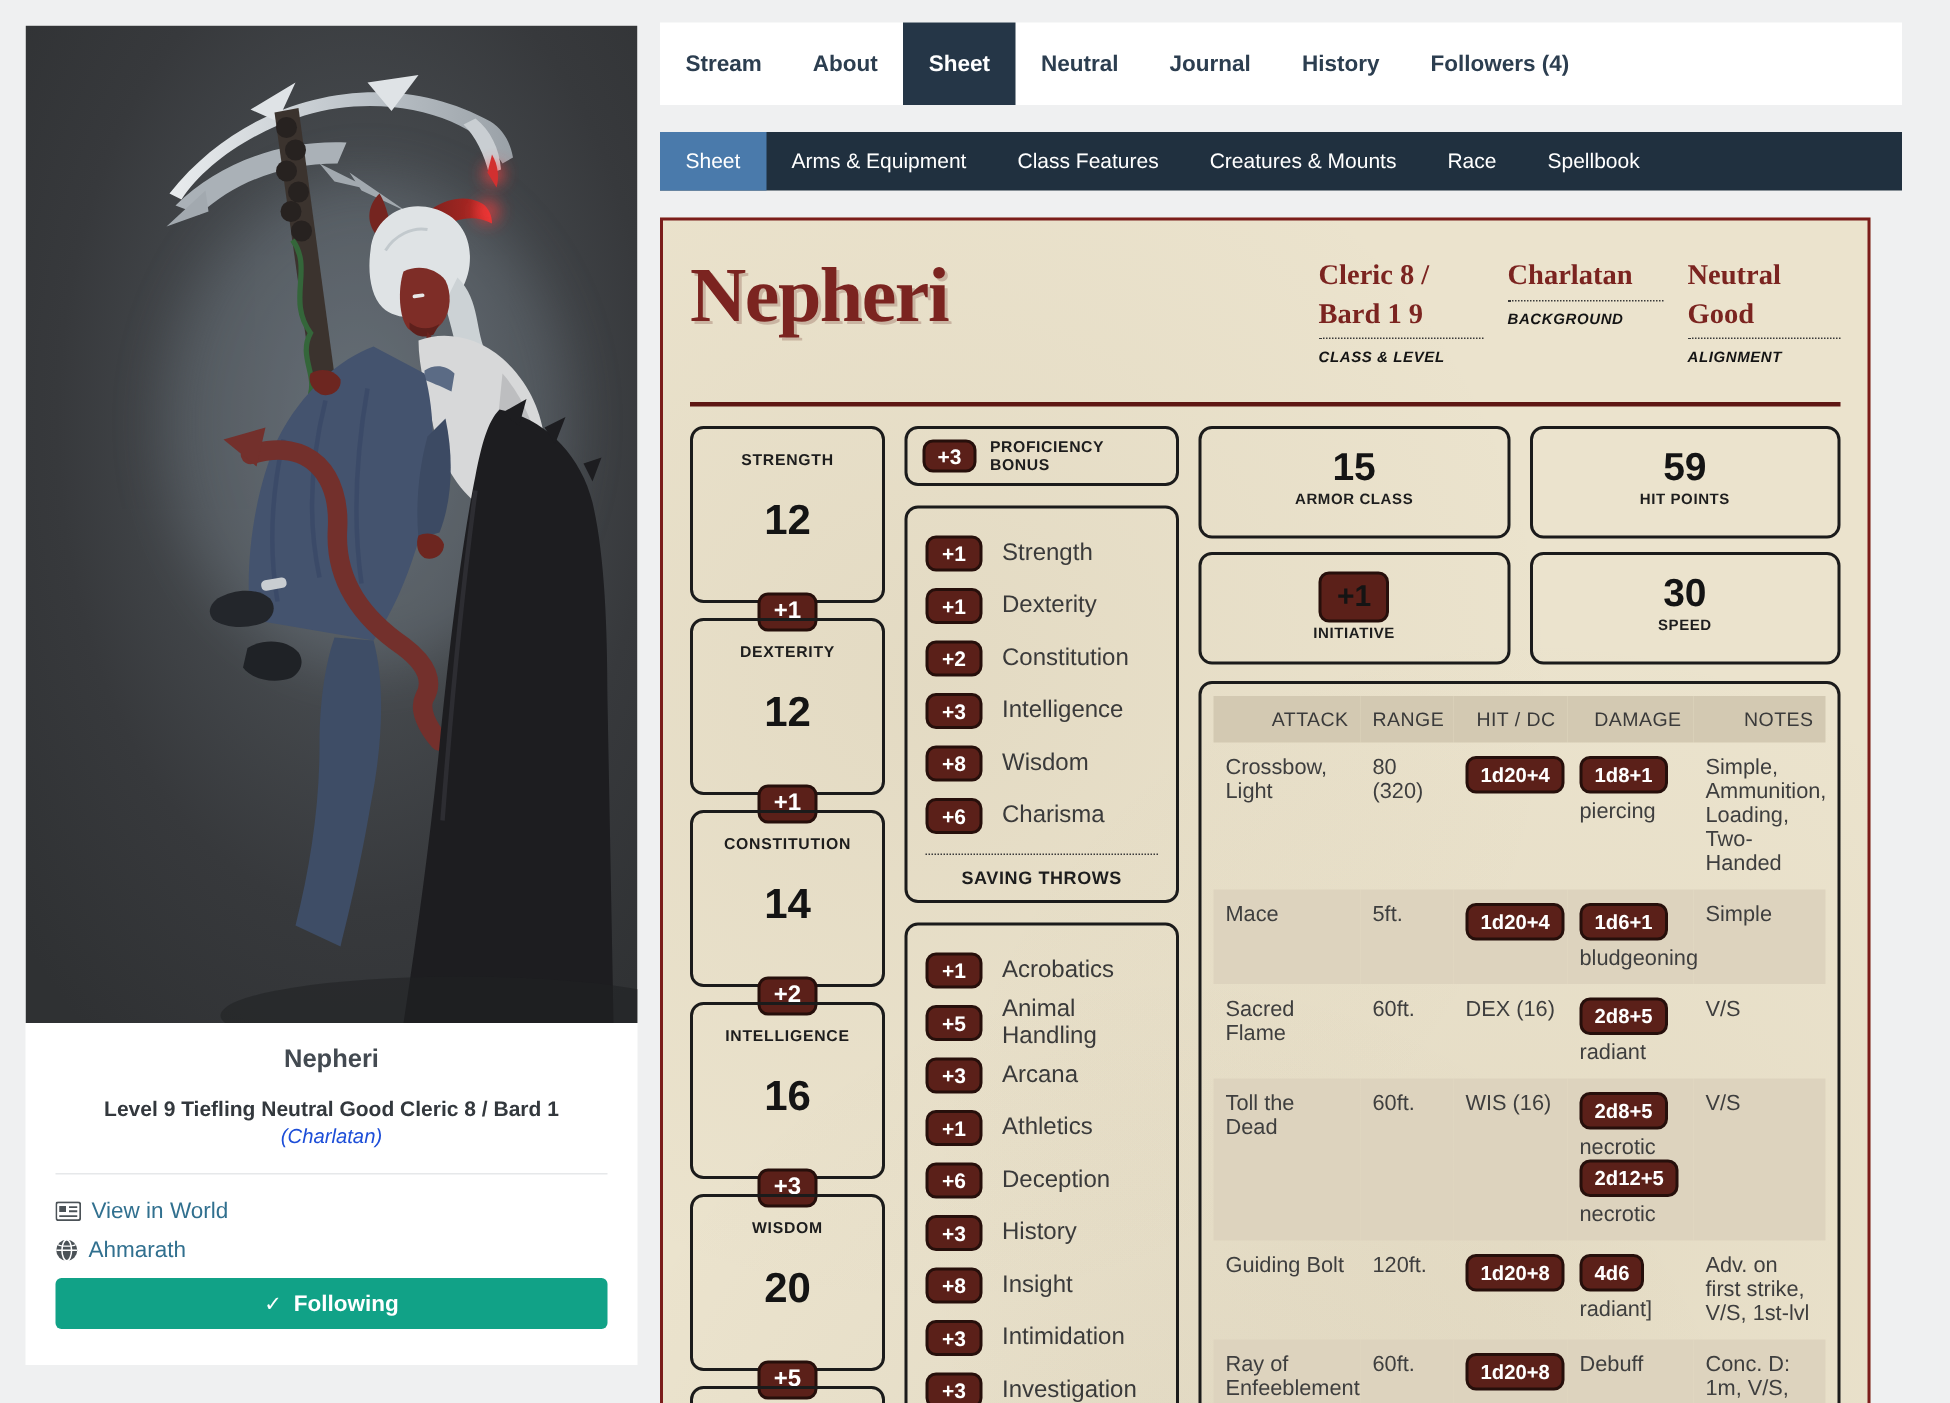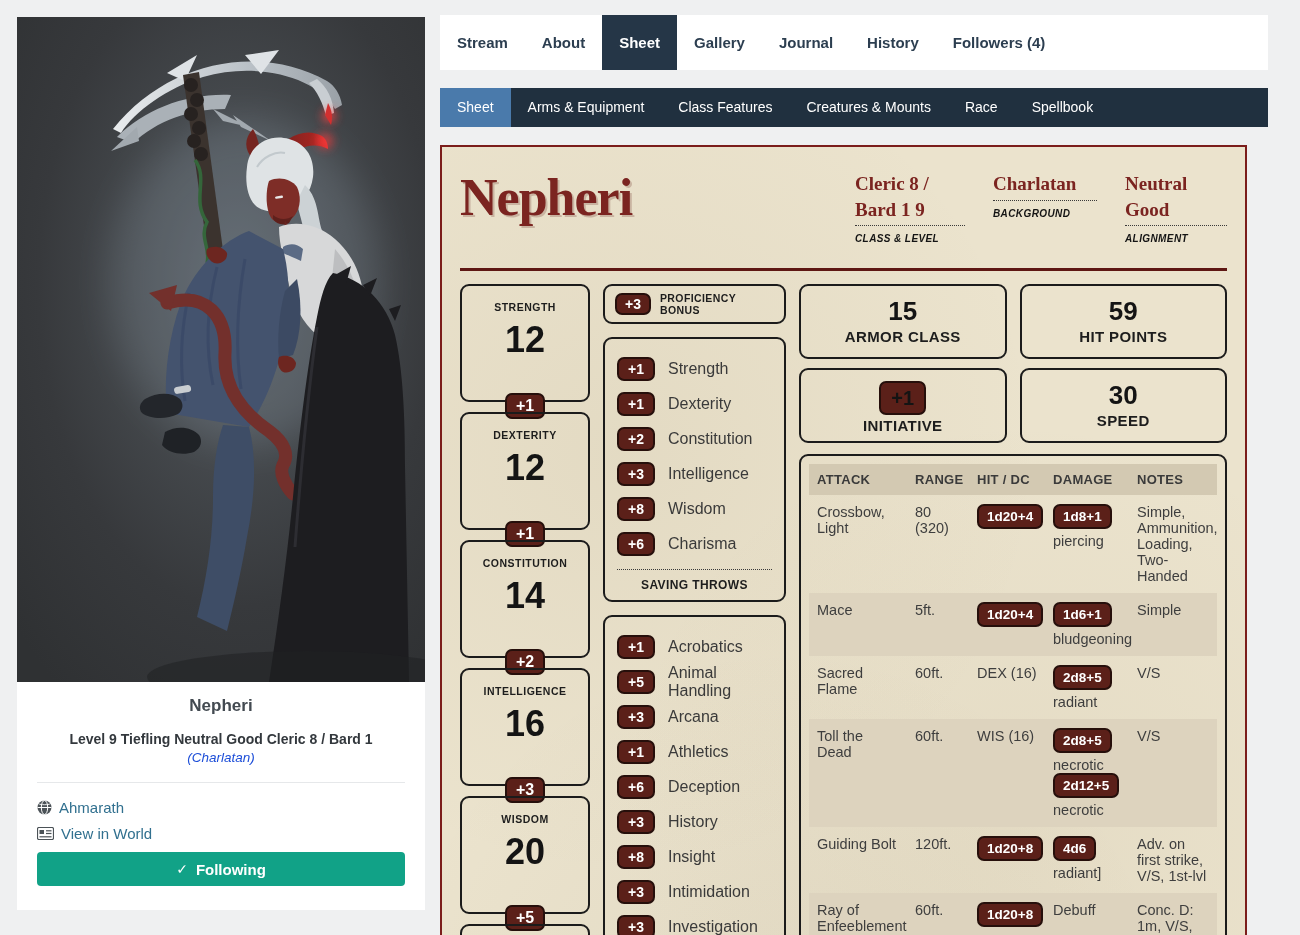--- a/index.html
+++ b/index.html
@@ -43,21 +43,21 @@
              radial-gradient(circle at 22% 28%, rgba(125,104,62,0.07), transparent 42%),
              radial-gradient(circle at 72% 62%, rgba(125,104,62,0.06), transparent 46%),
              radial-gradient(circle at 42% 82%, rgba(70,55,30,0.05), transparent 40%),
              #ebe3cd;
            padding:16px 18px; }
 
   .sheet-header { display:flex; align-items:flex-start; min-height:92px; }
   .sheet-title { font-family:"Liberation Serif", serif; font-weight:bold; font-size:52px;
                  color:#7b2420; letter-spacing:-1px; line-height:1.05; margin-top:8px;
                  text-shadow:2px 2px 0 rgba(90,25,20,0.22); flex:1 1 auto; }
-  .fields { display:flex; gap:28px; margin-top:8px; }
+  .fields { display:flex; gap:16px; margin-top:8px; }
   .field { display:flex; flex-direction:column; }
   .field-value { font-family:"Liberation Serif", serif; font-weight:bold; font-size:19px;
                  color:#7b2420; line-height:1.35; border-bottom:1px dotted #3a3a3a;
                  padding-bottom:3px; }
   .field-label { font-size:10px; font-weight:600; color:#141414; letter-spacing:.4px;
                  margin-top:7px;font-style:italic; }
   .f-class  { width:110px; }
   .f-bg     { width:104px; }
   .f-race   { width:98px;  }
   .f-align  { width:102px; }
@@ -65,21 +65,21 @@
 
   .sheet-main { display:flex; gap:13px; margin-top:13px; }
   .col-abilities { width:130px; display:flex; flex-direction:column; gap:10px; flex:0 0 auto; }
   .col-middle { width:183px; flex:0 0 auto; }
   .col-right { flex:1 1 auto; }
 
   .bx { border:2px solid #1b1b1b; border-radius:9px; }
 
   .ability { height:118px; text-align:center; padding-top:15px; }
   .ability-name { font-size:10.5px; font-weight:600; letter-spacing:.5px; color:#1d1d1d; }
-  .ability-score { font-size:36px; font-weight:bold; color:#141414; margin-top:6px; }
+  .ability-score { font-size:28px; font-weight:bold; color:#141414; margin-top:18px; }
   .badge { display:inline-block; background:#5b2019; border:2px solid #260f0b; border-radius:7px;
            color:#ffffff; font-weight:bold; }
   .ability .badge { margin-top:14px; font-size:16px; padding:2px 9px; }
 
   .prof-box { height:40px; display:flex; align-items:center; gap:9px; padding:0 10px; }
   .prof-box .badge { font-size:14px; padding:1px 8px; }
   .prof-label { font-size:10.5px; font-weight:600; letter-spacing:.4px; color:#1d1d1d; }
 
   .list-box { margin-top:13px; padding:12px 12px 8px 12px; }
   .lrow { display:flex; align-items:center; gap:13px; height:35px; }
@@ -87,26 +87,26 @@
   .lrow-name { font-size:16px; color:#3a3a3a; }
   .list-caption { border-top:1px dotted #3a3a3a; margin-top:8px; padding-top:8px;
                   text-align:center; font-size:12px; font-weight:600; letter-spacing:.4px;
                   color:#1d1d1d; }
   .skills-box { height:600px; overflow:hidden; }
 
   .stats-grid { display:grid; grid-template-columns:1fr 1fr; gap:9px 13px; }
   .stat { height:75px; text-align:center; padding-top:11px; }
   .stat-value { font-size:26px; font-weight:bold; color:#141414; line-height:1.1; }
   .stat-value.badge { font-size:20px; padding:2px 10px; line-height:1.3; }
-  .stat-label { font-size:15px; font-weight:600; letter-spacing:.4px; color:#1d1d1d; margin-top:2px; }
+  .stat-label { font-size:10px; font-weight:600; letter-spacing:.4px; color:#1d1d1d; margin-top:2px; }
 
   .attack-box { margin-top:11px; padding:8px; }
   table.attack-table { width:100%; border-collapse:collapse; table-layout:fixed; }
-  .attack-table th { background:#d3c9b2; color:#3a3a3a; font-size:13px; font-weight:bold;
-                     text-align:left; padding:8px 8px; letter-spacing:.3px; }
+  .attack-table th { background:#d3c9b2; color:#3a3a3a; font-size:13px; font-weight:normal;
+                     text-align:right; padding:8px 8px; letter-spacing:.3px; }
   .attack-table td { padding:9px 8px; font-size:14.5px; color:#3e3e3e; vertical-align:top; }
   .attack-table tbody tr:nth-child(even) td { background:#ddd3be; }
   .attack-table .badge { font-size:13.5px; padding:3px 8px; }
   .dmg-type { margin-top:4px; }
   .col-atk{width:98px;} .col-rng{width:62px;} .col-hit{width:76px;} .col-dmg{width:84px;}
 </style>
 </head>
 <body>
 
 <aside class="profile-card">
@@ -193,51 +193,51 @@
     <path d="M300,310 C292,370 284,450 278,530" stroke="#2d2d32" stroke-width="3" fill="none"></path>
     <ellipse cx="290" cy="660" rx="160" ry="26" fill="#1f2022" opacity="0.55"></ellipse>
   </svg>
 
   <div class="profile-info">
     <div class="p-name">Nepheri</div>
     <div class="p-summary">Level 9 Tiefling Neutral Good Cleric 8 / Bard 1</div>
     <div class="p-bgnote">(Charlatan)</div>
     <hr class="p-divider">
     <div class="plink">
-      <svg width="15" height="15" viewBox="0 0 15 15">
-        <circle cx="7.5" cy="7.5" r="7" fill="#4b5257"></circle>
-        <ellipse cx="7.5" cy="7.5" rx="3.2" ry="7" fill="none" stroke="#ffffff" stroke-width="1"></ellipse>
-        <line x1="0.5" y1="7.5" x2="14.5" y2="7.5" stroke="#ffffff" stroke-width="1"></line>
-        <path d="M1.7,3.8 C3.4,5 11.6,5 13.3,3.8" stroke="#ffffff" stroke-width="0.9" fill="none"></path>
-      </svg>
-      <span>Ahmarath</span>
-    </div>
-    <div class="plink">
       <svg width="17" height="13" viewBox="0 0 17 13">
         <rect x="0.5" y="0.5" width="16" height="12" rx="1.5" fill="none" stroke="#4b5257" stroke-width="1.2"></rect>
         <rect x="2.5" y="3" width="4.5" height="4" fill="#4b5257"></rect>
         <line x1="9" y1="3.8" x2="14.5" y2="3.8" stroke="#4b5257" stroke-width="1.2"></line>
         <line x1="9" y1="6.5" x2="14.5" y2="6.5" stroke="#4b5257" stroke-width="1.2"></line>
         <line x1="2.5" y1="9.8" x2="14.5" y2="9.8" stroke="#4b5257" stroke-width="1.2"></line>
       </svg>
       <span>View in World</span>
     </div>
+    <div class="plink">
+      <svg width="15" height="15" viewBox="0 0 15 15">
+        <circle cx="7.5" cy="7.5" r="7" fill="#4b5257"></circle>
+        <ellipse cx="7.5" cy="7.5" rx="3.2" ry="7" fill="none" stroke="#ffffff" stroke-width="1"></ellipse>
+        <line x1="0.5" y1="7.5" x2="14.5" y2="7.5" stroke="#ffffff" stroke-width="1"></line>
+        <path d="M1.7,3.8 C3.4,5 11.6,5 13.3,3.8" stroke="#ffffff" stroke-width="0.9" fill="none"></path>
+      </svg>
+      <span>Ahmarath</span>
+    </div>
     <button class="follow-btn">
       <span class="check">✓</span>
       <span>Following</span>
     </button>
   </div>
 </aside>
 
 <main class="content">
   <nav class="tabbar" id="tabbar">
       <div class="tab">Stream</div>
       <div class="tab">About</div>
       <div class="tab active">Sheet</div>
-      <div class="tab">Gallery</div>
+      <div class="tab">Neutral</div>
       <div class="tab">Journal</div>
       <div class="tab">History</div>
       <div class="tab">Followers (4)</div>
     </nav>
   <nav class="subnav" id="subnav">
       <div class="subtab active">Sheet</div>
       <div class="subtab">Arms &amp; Equipment</div>
       <div class="subtab">Class Features</div>
       <div class="subtab">Creatures &amp; Mounts</div>
       <div class="subtab">Race</div>

